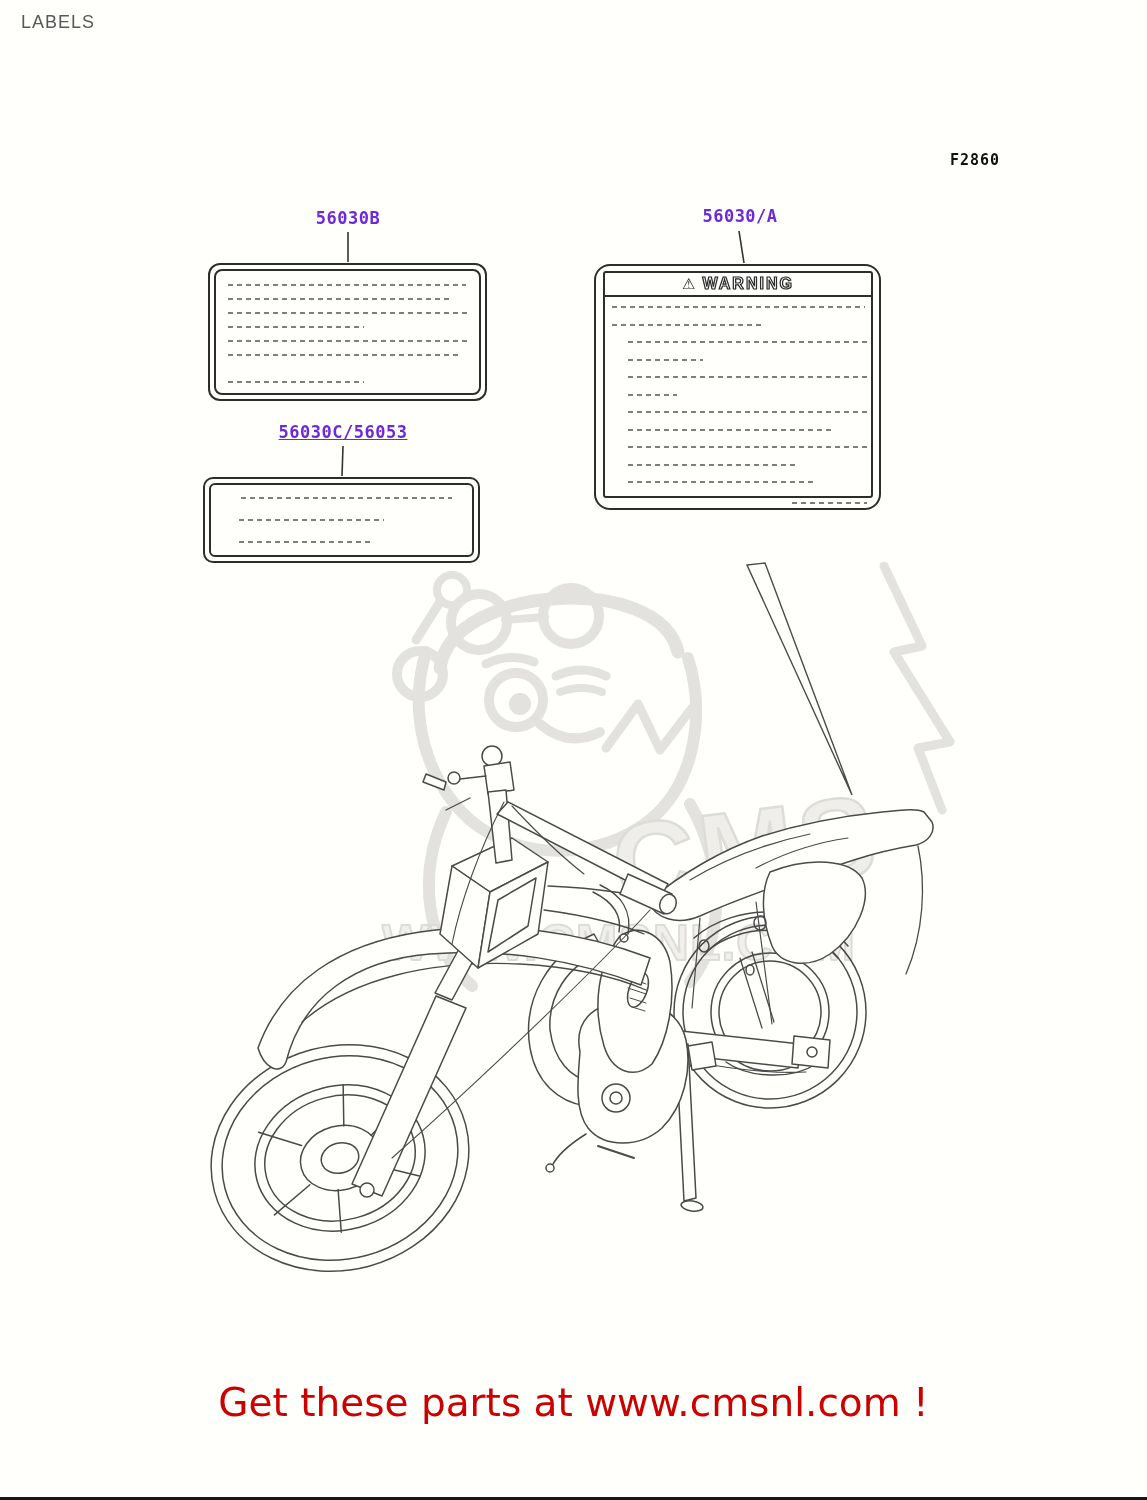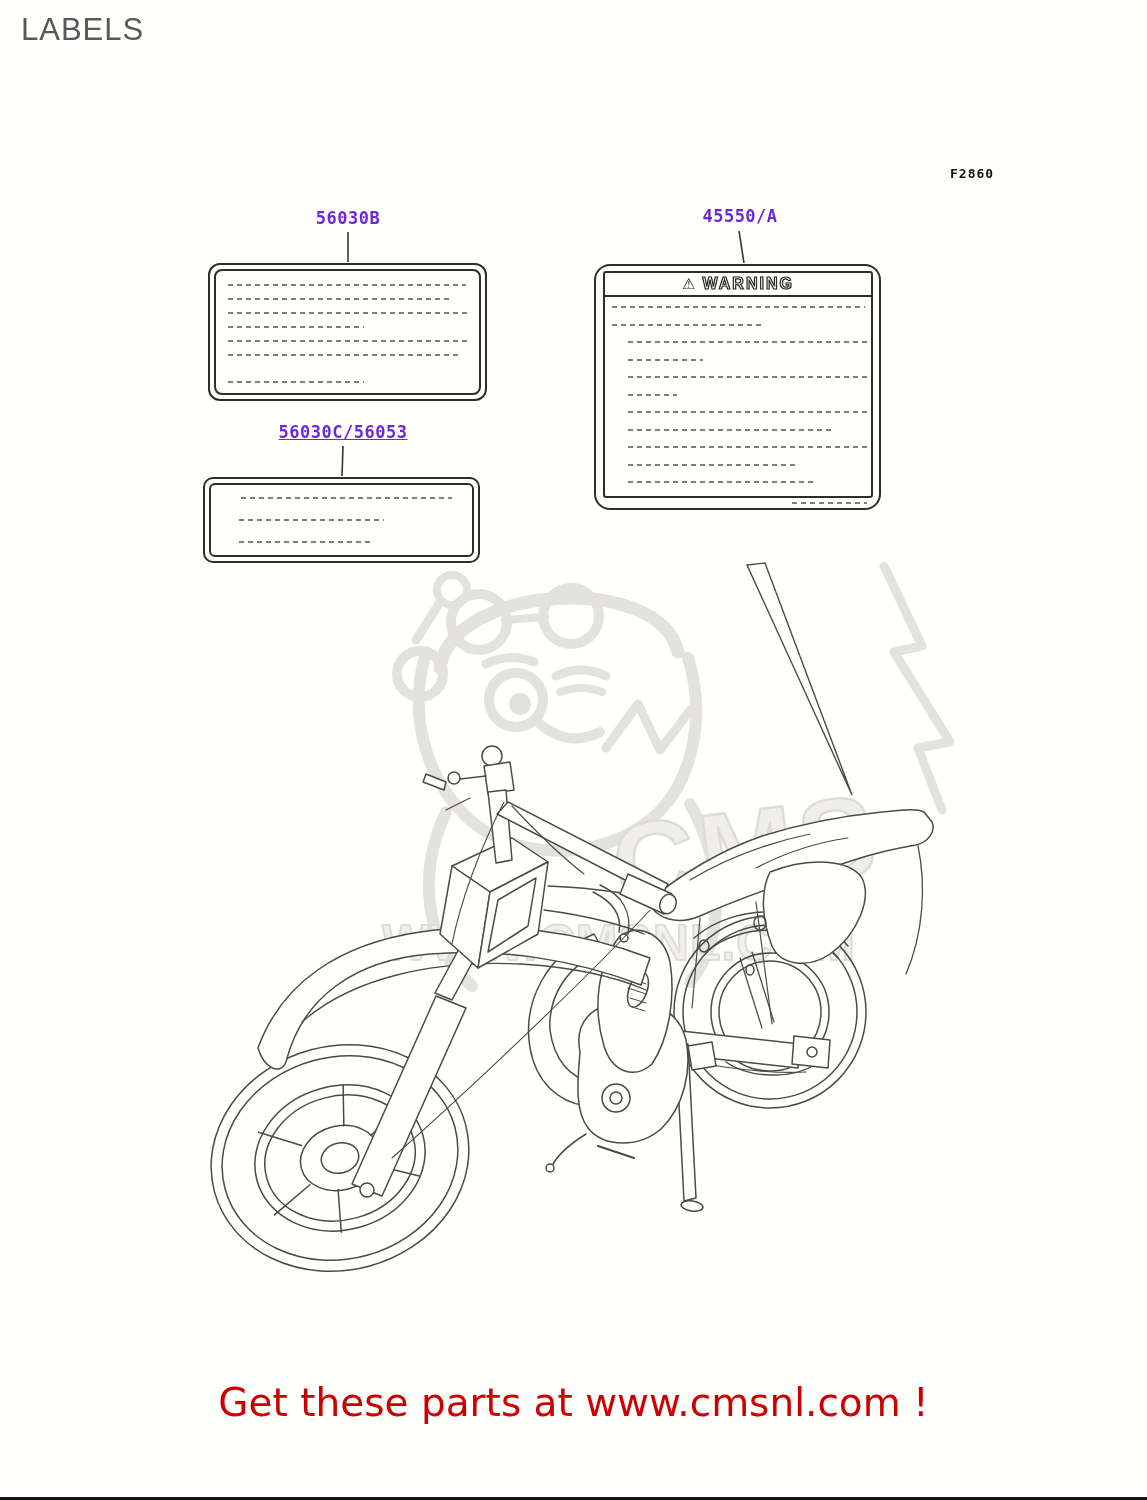--- a/index.html
+++ b/index.html
@@ -8,28 +8,28 @@
     position:relative;
     width:1147px;height:1500px;
     background:#fffffc;
     overflow:hidden;
     font-family:"Liberation Sans",sans-serif;
   }
   .bg-art{position:absolute;left:0;top:0;width:1147px;height:1500px;}
 
   .page-title{
     position:absolute;left:21px;top:12px;
-    font-size:31px;color:#58585a;letter-spacing:1px;
+    font-size:18px;color:#58585a;letter-spacing:1px;
     font-family:"Liberation Sans",sans-serif;
     text-align:center;
   }
   .fig-code{
-    position:absolute;left:950px;top:166px;
+    position:absolute;left:950px;top:151px;
     font-family:"DejaVu Sans Mono",monospace;
-    font-weight:bold;font-size:13px;color:#111;letter-spacing:1px;
+    font-weight:bold;font-size:15px;color:#111;letter-spacing:1px;
   }
   .ptitle{
     position:absolute;width:200px;text-align:center;
     font-family:"DejaVu Sans Mono",monospace;
     font-weight:bold;font-size:17px;color:#6d28d9;letter-spacing:0.5px;
   }
   .plabel{
     position:absolute;
     border:2px solid #2d2d2d;
     border-radius:12px;
@@ -285,21 +285,21 @@
   <div class="plabel" style="left:203px;top:477px;width:277px;height:86px;border-radius:10px;">
     <div class="inner inner-bc" style="border-radius:6px;">
       <div class="lines lines-c">
           <div class="dash" style="margin-left: 30px; width: 211px;"></div>
           <div class="dash" style="margin-left: 28px; width: 145px;"></div>
           <div class="dash" style="margin-left: 28px; width: 135px;"></div>
         </div>
     </div>
   </div>
 
-  <div class="ptitle" style="left:640px;top:206px;">45550/A</div>
+  <div class="ptitle" style="left:640px;top:206px;">56030/A</div>
   <div class="plabel" style="left:594px;top:264px;width:287px;height:246px;border-radius:16px;">
     <div class="inner" style="inset:5px 6px 10px 7px;border-radius:3px;">
       <div class="warn-head">
         <span class="tri">⚠</span><span class="warn-word">WARNING</span>
       </div>
       <div class="lines lines-a">
           <div class="dash" style="margin-left: 7px; width: 253px;"></div>
           <div class="dash" style="margin-left: 7px; width: 151px;"></div>
           <div class="dash" style="margin-left: 23px; width: 239px;"></div>
           <div class="dash" style="margin-left: 23px; width: 75px;"></div>

